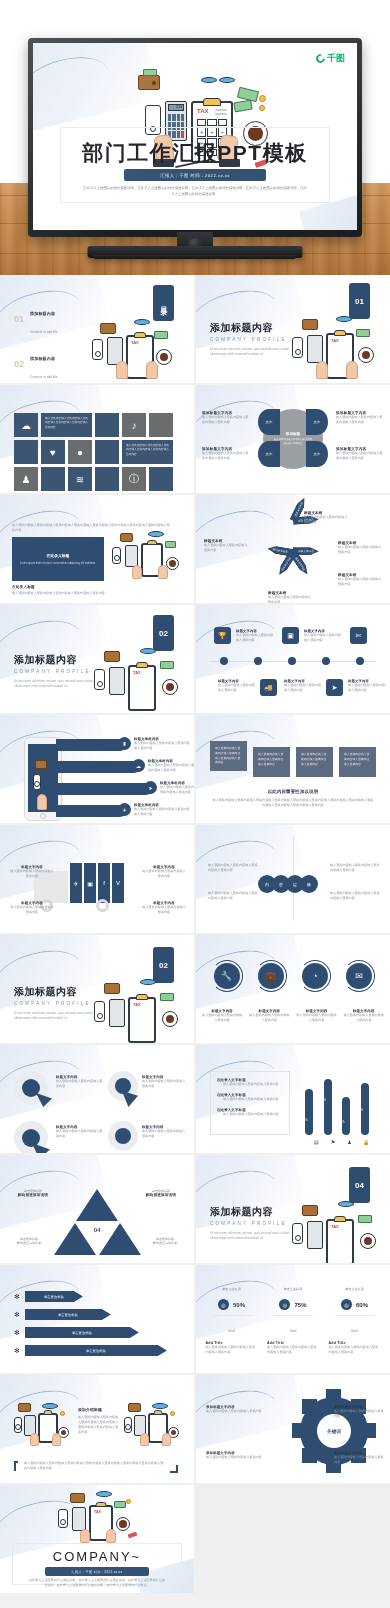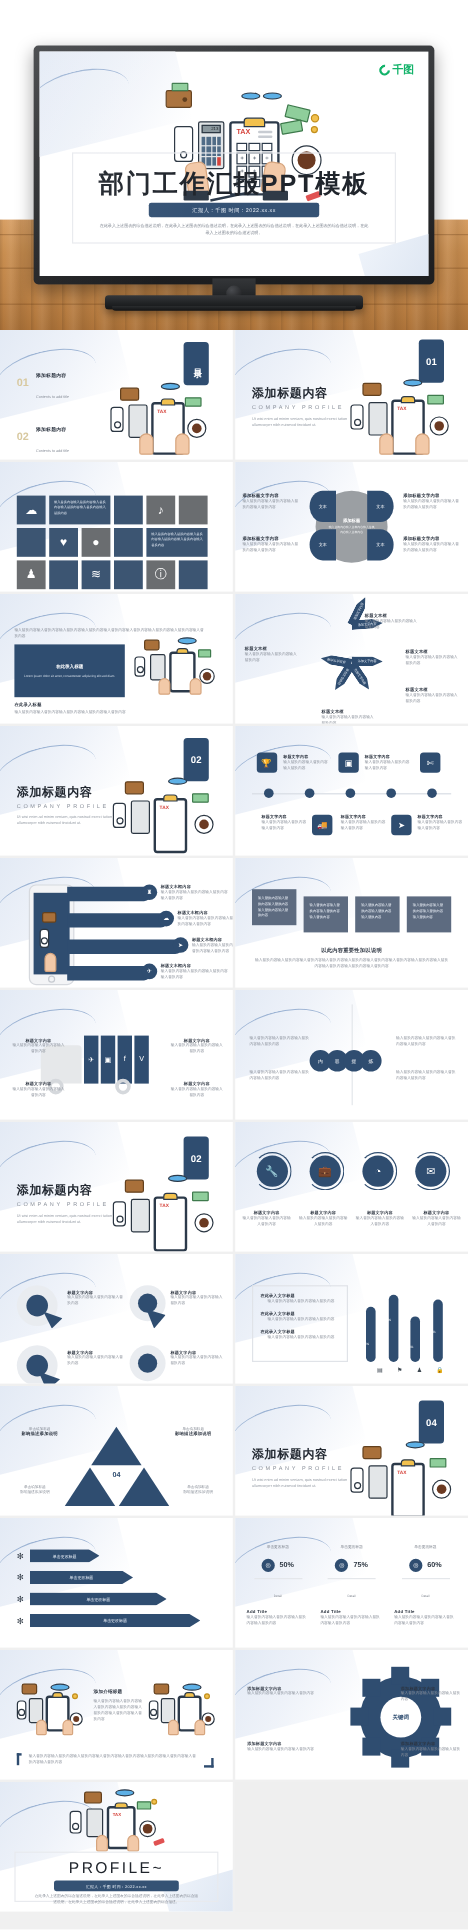--- a/index.html
+++ b/index.html
@@ -1029,21 +1029,21 @@
             </div>
           <div class="illus il-glass" style="left:40px; top:0;"></div>
           <div class="illus il-money" style="left:58px; top:10px; width:12px; height:7px;"></div>
           <div class="illus il-coin" style="left:70px; top:8px; width:5px; height:5px;"></div>
           <div class="illus il-cup" style="left:60px; top:26px; width:14px; height:14px;"></div>
           <div class="illus il-hand" style="left:24px; top:38px; width:10px; height:14px;"></div>
           <div class="illus il-hand" style="left:50px; top:38px; width:10px; height:14px;"></div>
           <div class="illus il-usb" style="left:72px; top:42px; width:9px; height:4px; transform:rotate(-20deg);"></div>
         </div>
         <div style="position:absolute; left:12px; right:12px; top:58px; bottom:8px; border:1px solid #e8eaee;"></div>
-        <div class="thanks" style="position:absolute; left:0; right:0; top:64px; text-align:center;">PROFILE~</div>
+        <div class="thanks" style="position:absolute; left:0; right:0; top:64px; text-align:center;">COMPANY~</div>
         <div class="thanks-band" style="position:absolute; left:50%; transform:translateX(-50%); top:82px;">汇报人：千图  时间：2022.xx.xx</div>
         <div class="body-cn" style="position:absolute; left:28px; right:28px; top:93px; text-align:center;">在此录入上述图表的综合描述说明，在此录入上述图表的综合描述说明，在此录入上述图表的综合描述说明。在此录入上述图表的综合描述说明，在此录入上述图表的综合描述。</div>
       </div>
       <div class="cell empty" style="height:108px;"></div>
     </div>
 
   </div>
 </div>
 
 </body></html>

